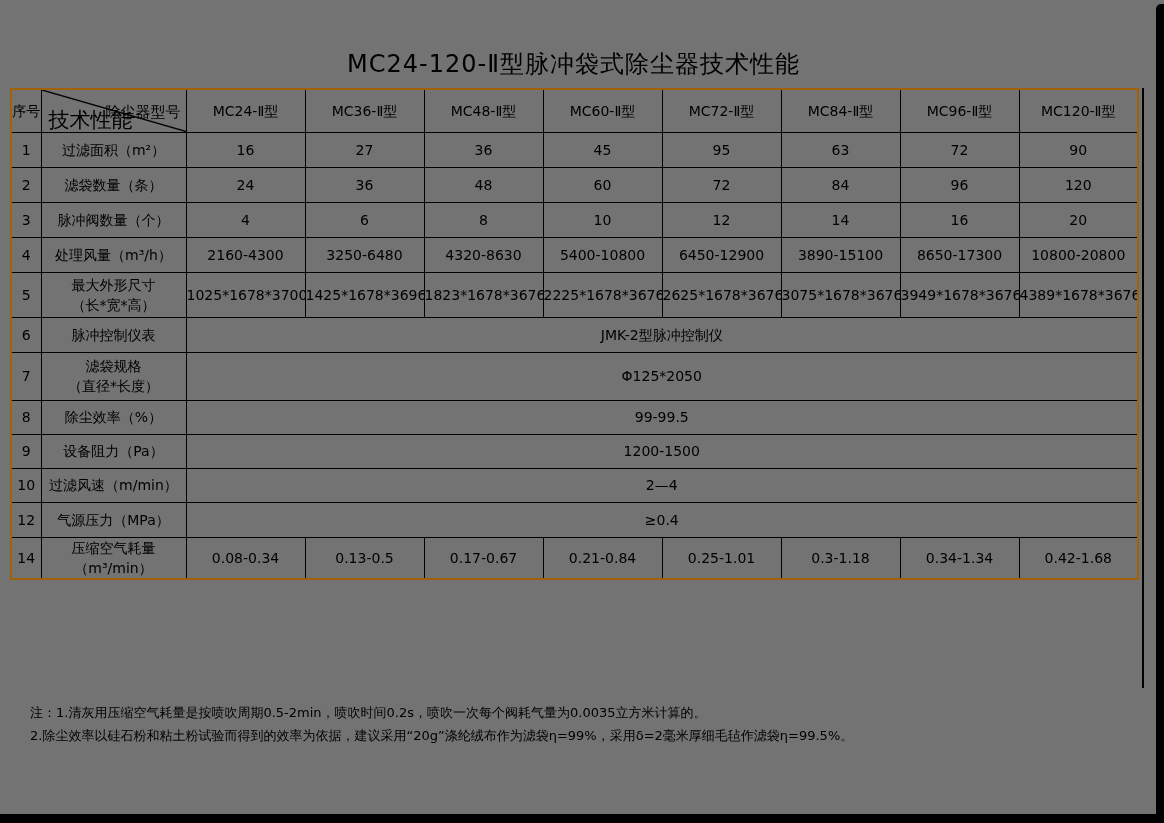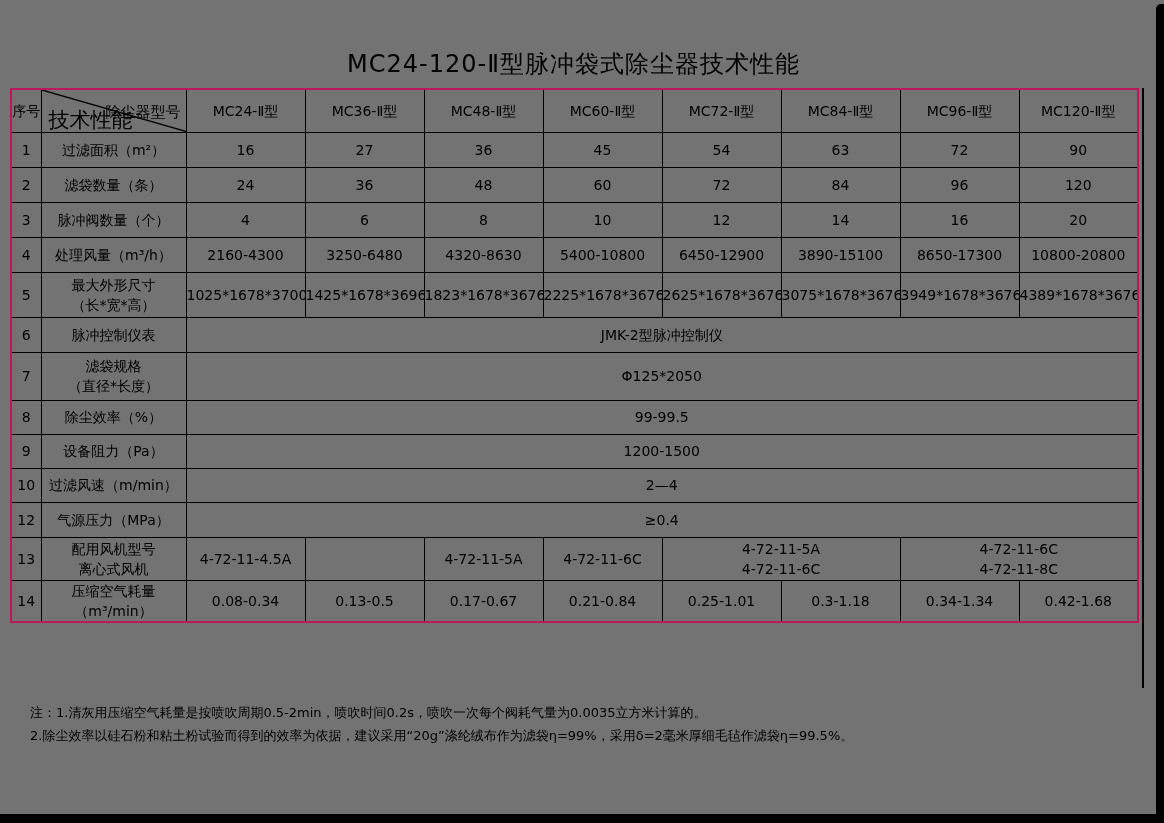--- a/index.html
+++ b/index.html
@@ -7,21 +7,21 @@
     position:relative;width:1164px;height:823px;background:#737373;
     font-family:"DejaVu Sans",sans-serif;color:#000;overflow:hidden;
   }
   .title{
     position:absolute;left:10px;top:48px;width:1127px;
     text-align:center;font-size:24px;letter-spacing:1px;white-space:nowrap;
   }
   table.spec{
     position:absolute;left:10px;top:88px;width:1127px;
     border-collapse:collapse;table-layout:fixed;
-    border:2px solid #be185d;
+    border:2px solid #a16207;
   }
   table.spec td{
     border:1px solid #000;text-align:center;vertical-align:middle;
     padding:0;font-size:14px;line-height:18px;overflow:hidden;white-space:nowrap;
   }
   td.c-idx{font-size:14px;}
   td.c-head{font-size:14px;margin-top:48px;}
   td.c-label{font-size:15px;}
   td.c-label .lbl-line{line-height:20px;}
   td.c-val div{line-height:20px;}
@@ -75,21 +75,21 @@
         </tr>
         <tr style="height:35px">
           <td class="c-idx">1</td>
           <td class="c-label">
             <div class="lbl-line">过滤面积（m²）</div>
           </td>
           <td class="c-val" colspan="1">16</td>
           <td class="c-val" colspan="1">27</td>
           <td class="c-val" colspan="1">36</td>
           <td class="c-val" colspan="1">45</td>
-          <td class="c-val" colspan="1">54</td>
+          <td class="c-val" colspan="1">95</td>
           <td class="c-val" colspan="1">63</td>
           <td class="c-val" colspan="1">72</td>
           <td class="c-val" colspan="1">90</td>
         </tr>
         <tr style="height:35px">
           <td class="c-idx">2</td>
           <td class="c-label">
             <div class="lbl-line">滤袋数量（条）</div>
           </td>
           <td class="c-val" colspan="1">24</td>
@@ -180,39 +180,20 @@
           </td>
           <td class="c-val" colspan="8">2—4</td>
         </tr>
         <tr style="height:35px">
           <td class="c-idx">12</td>
           <td class="c-label">
             <div class="lbl-line">气源压力（MPa）</div>
           </td>
           <td class="c-val" colspan="8">≥0.4</td>
         </tr>
-        <tr style="height:43px">
-          <td class="c-idx">13</td>
-          <td class="c-label">
-            <div class="lbl-line">配用风机型号</div>
-            <div class="lbl-line">离心式风机</div>
-          </td>
-          <td class="c-val" colspan="1">4-72-11-4.5A</td>
-          <td class="c-val" colspan="1"></td>
-          <td class="c-val" colspan="1">4-72-11-5A</td>
-          <td class="c-val" colspan="1">4-72-11-6C</td>
-          <td class="c-val" colspan="2">
-            <div>4-72-11-5A</div>
-            <div>4-72-11-6C</div>
-          </td>
-          <td class="c-val" colspan="2">
-            <div>4-72-11-6C</div>
-            <div>4-72-11-8C</div>
-          </td>
-        </tr>
         <tr style="height:42px">
           <td class="c-idx">14</td>
           <td class="c-label">
             <div class="lbl-line">压缩空气耗量</div>
             <div class="lbl-line">（m³/min）</div>
           </td>
           <td class="c-val" colspan="1">0.08-0.34</td>
           <td class="c-val" colspan="1">0.13-0.5</td>
           <td class="c-val" colspan="1">0.17-0.67</td>
           <td class="c-val" colspan="1">0.21-0.84</td>

